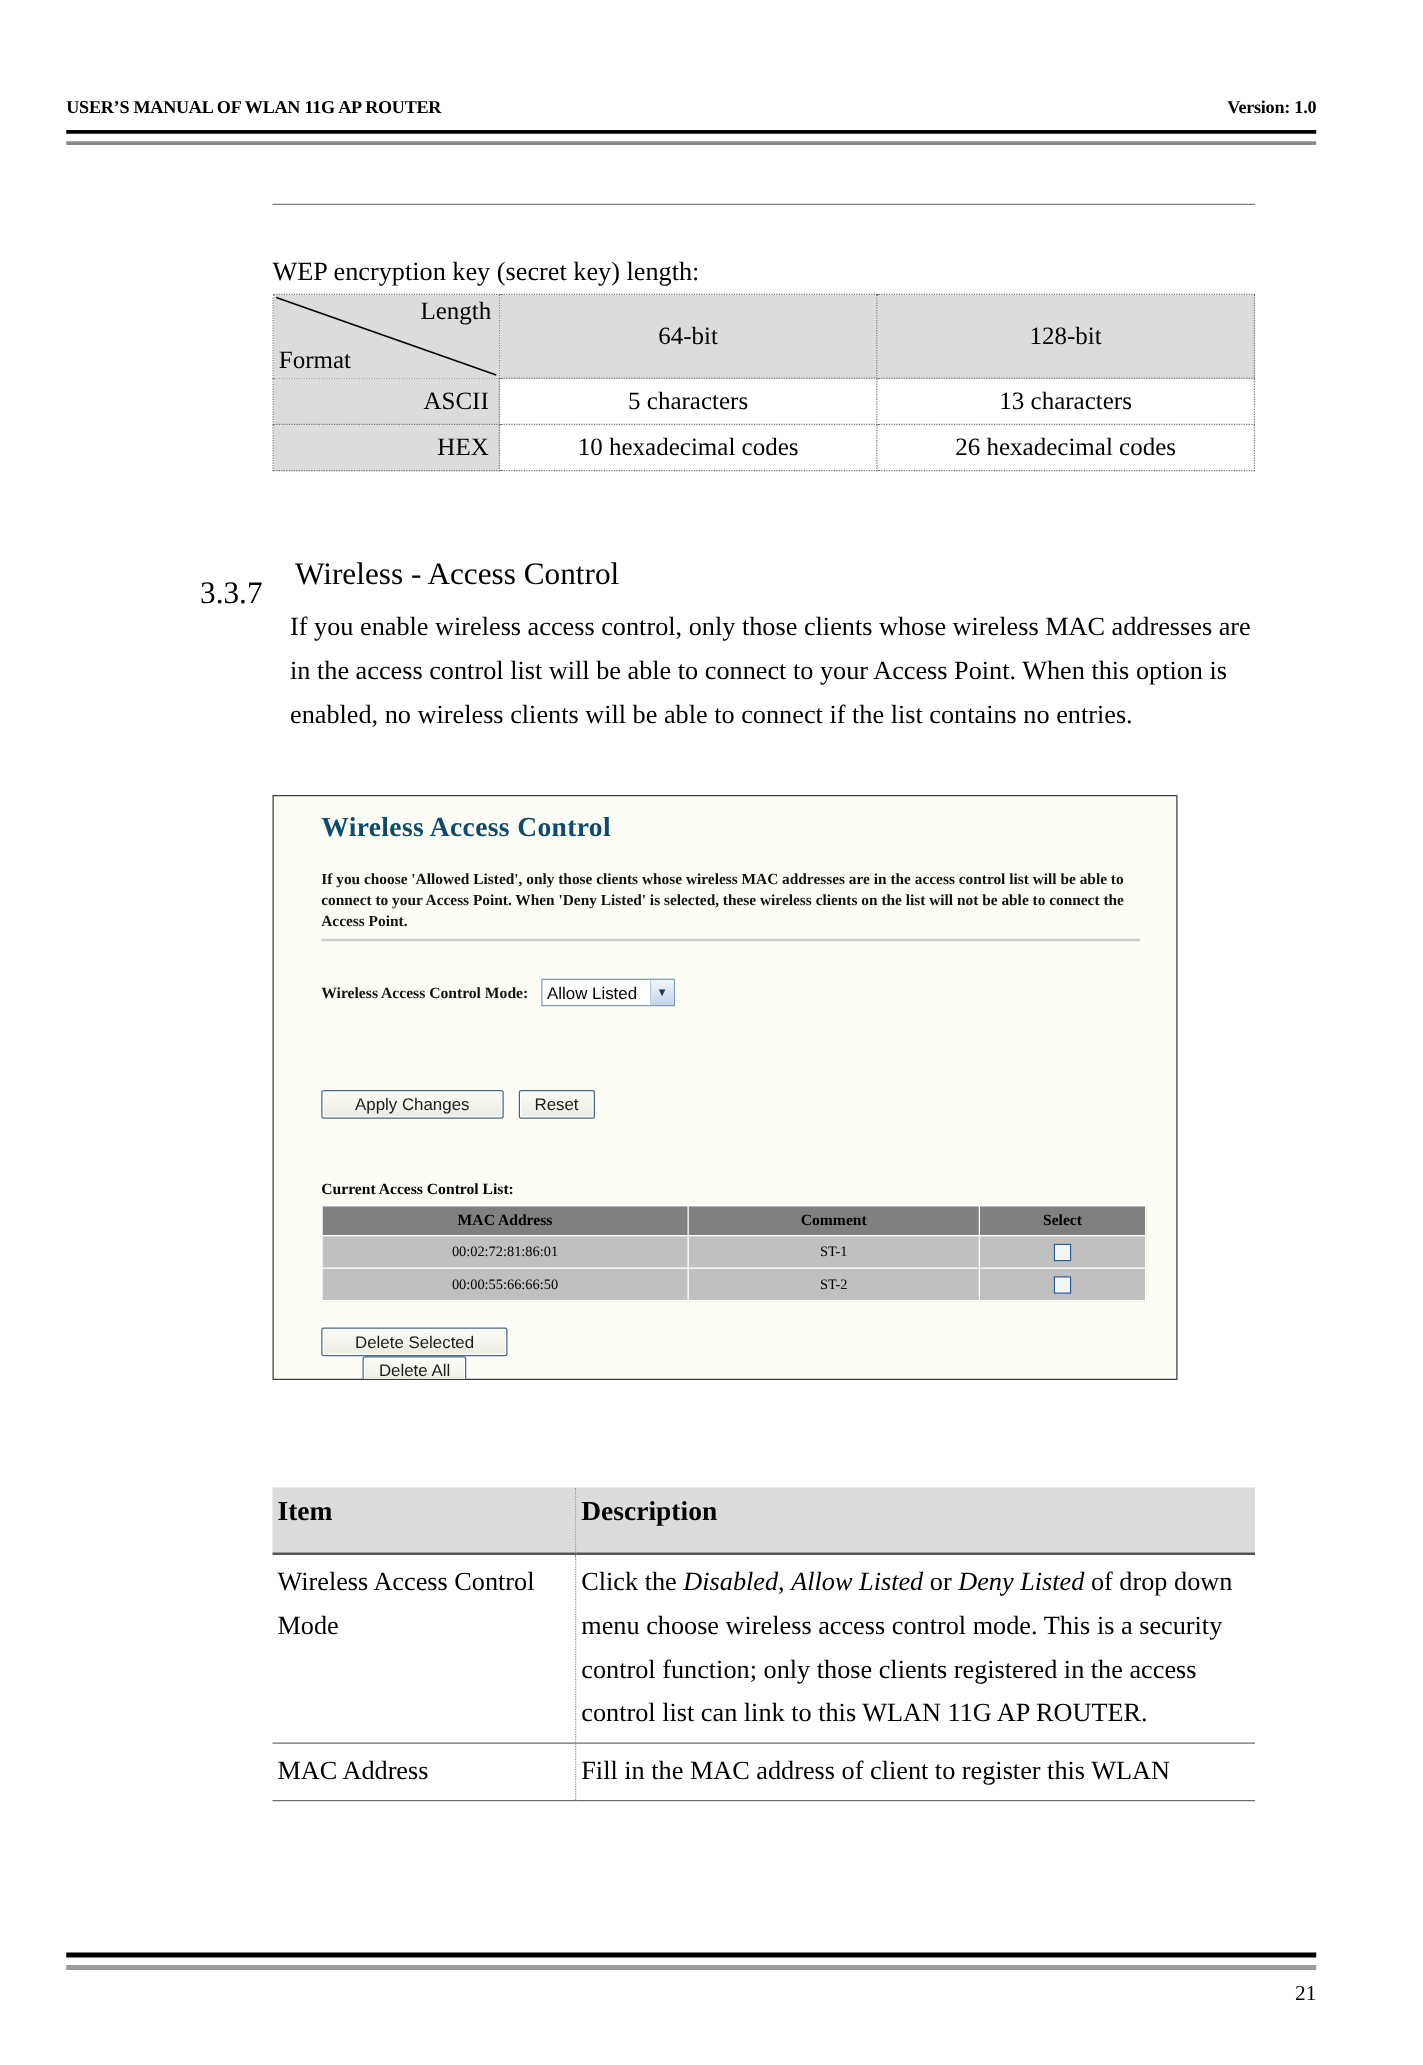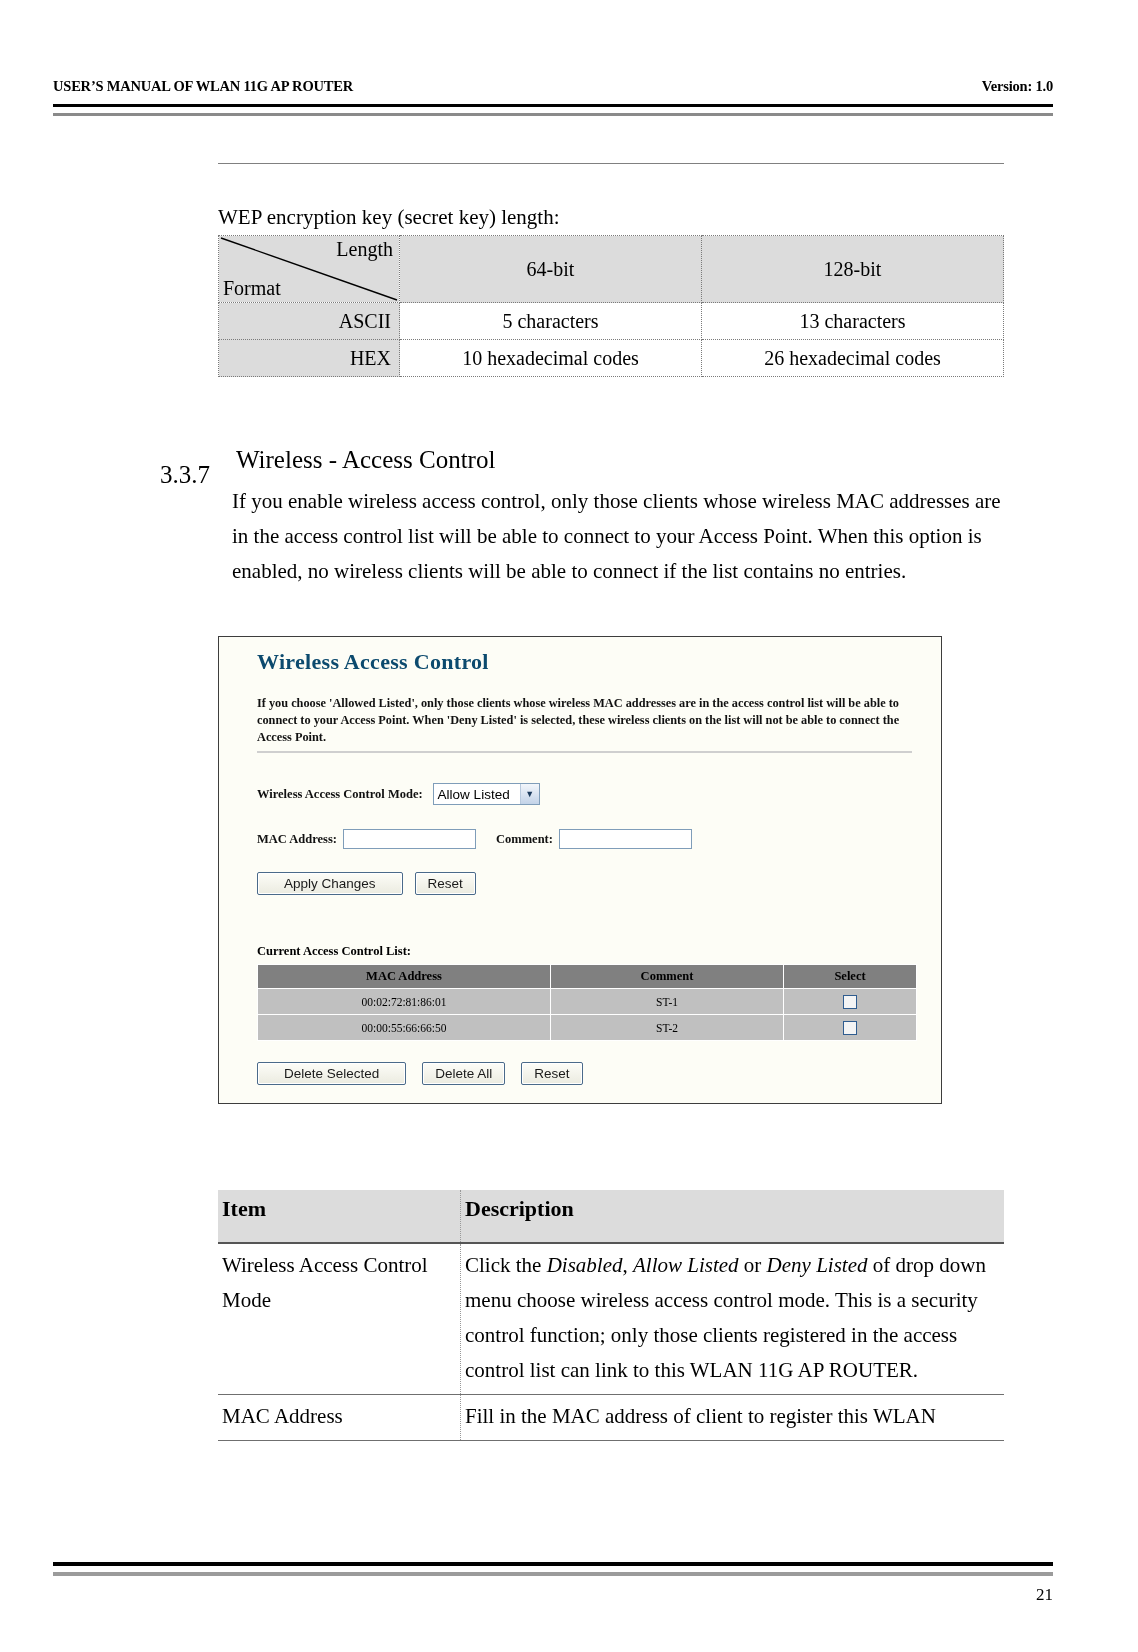--- a/index.html
+++ b/index.html
@@ -320,21 +320,22 @@
     border: 1px solid #2f5c8f;
     background: #f4f4f4;
     vertical-align: middle;
   }
   .row-btns2 {
     position: absolute;
     left: 38px;
     top: 425px;
     display: flex;
     align-items: center;
-    gap: 16px;
+    gap: 0;
+    flex-direction: column;
   }
 
   
   .caption {
     position: absolute;
     left: 218px;
     top: 1124px;
     font-size: 21px;
     text-decoration: underline;
   }
@@ -420,26 +421,20 @@
     <div class="shot-hr"></div>
 
     <div class="row-mode">
       <span class="lbl">Wireless Access Control Mode:</span>
       <span class="select-box">
         <span class="sel-val">Allow Listed</span>
         <span class="select-arrow">▼</span>
       </span>
     </div>
 
-    <div class="row-inputs">
-      <span class="lbl">MAC Address:</span>
-      <span class="txtbox txt-mac"></span>
-      <span class="lbl gap-lbl">Comment:</span>
-      <span class="txtbox txt-comment"></span>
-    </div>
 
     <div class="row-btns">
       <span class="btn wide">Apply Changes</span>
       <span class="btn">Reset</span>
     </div>
 
     <div class="list-label">Current Access Control List:</div>
     <table class="acl">
       <tbody>
           <tr>

